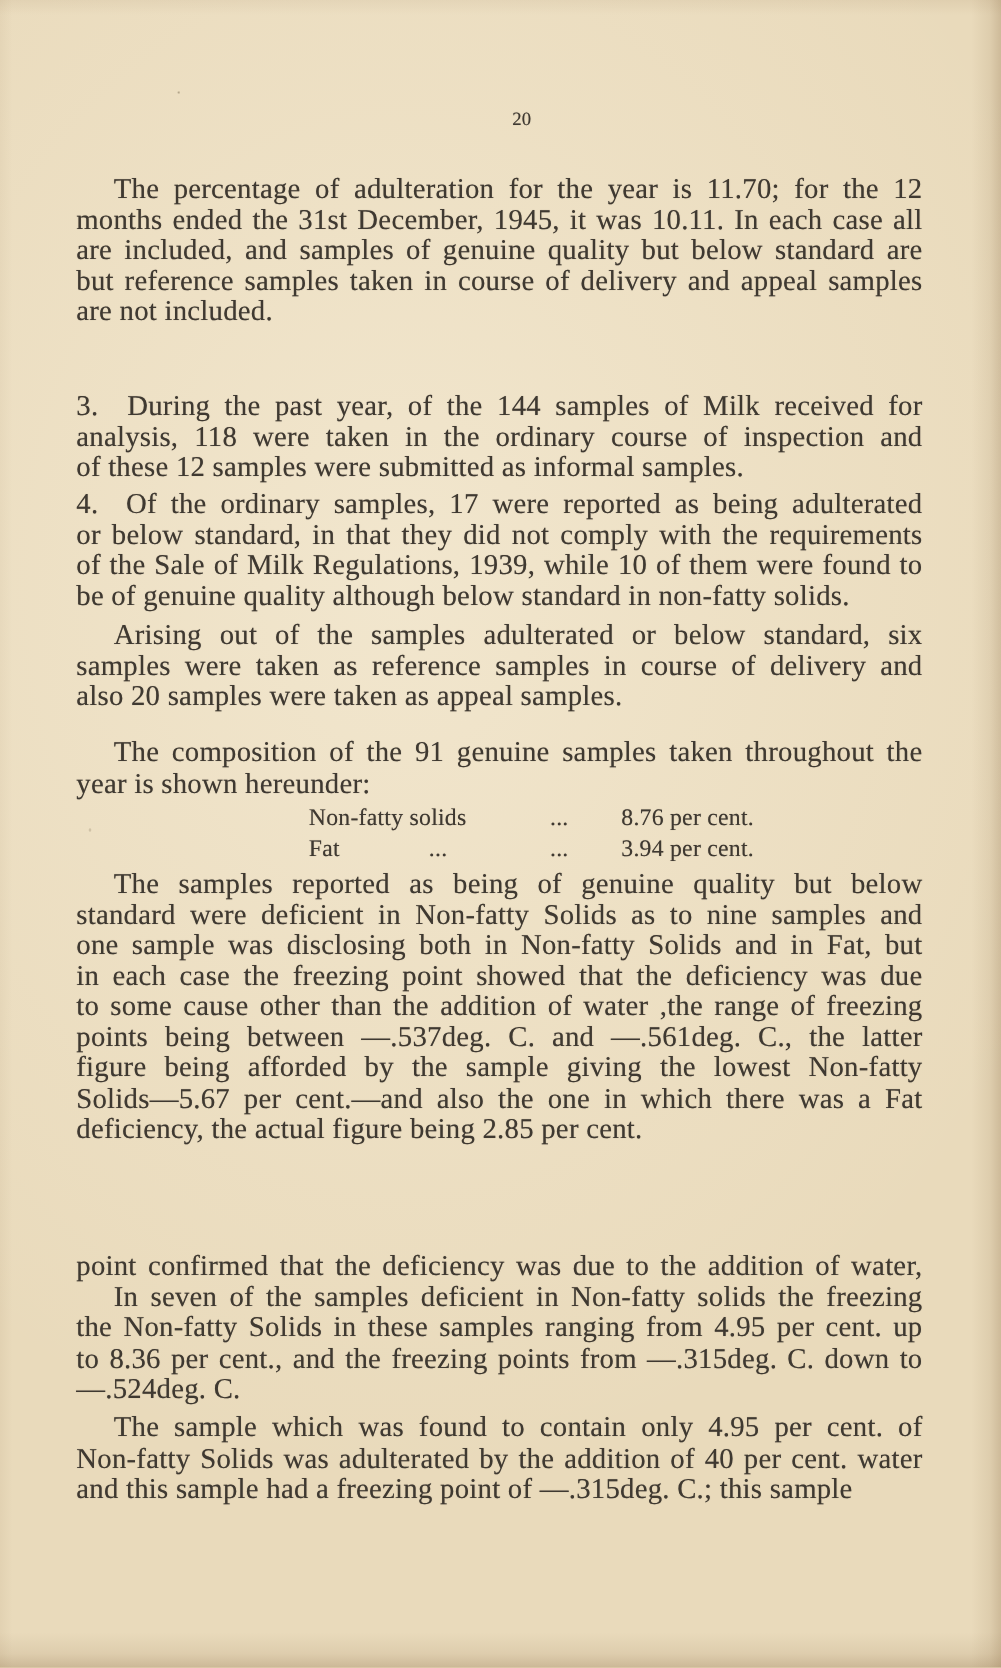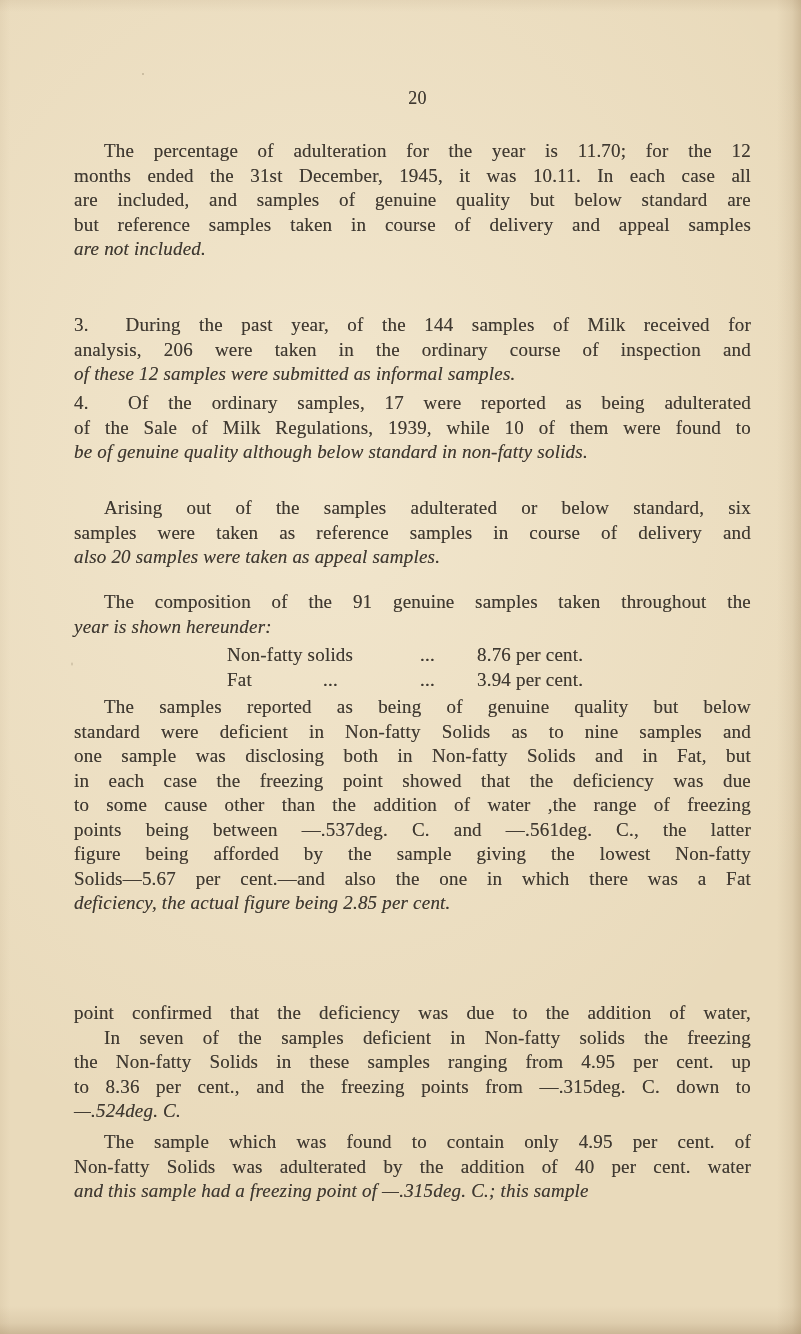--- a/index.html
+++ b/index.html
@@ -14,35 +14,35 @@
       linear-gradient(to left, rgba(141,111,73,0.30) 0px, rgba(141,111,73,0.12) 9px, rgba(141,111,73,0) 24px),
       linear-gradient(to top, rgba(141,111,73,0.32) 0px, rgba(141,111,73,0.12) 11px, rgba(141,111,73,0) 28px),
       linear-gradient(to bottom, rgba(141,111,73,0.10) 0px, rgba(141,111,73,0) 12px),
       linear-gradient(to right, rgba(141,111,73,0.08) 0px, rgba(141,111,73,0) 10px),
       #e9dabb;
     text-shadow: 0 0 0.6px rgba(63,57,49,0.55);
     letter-spacing: 0.2px;
   }
   .pageno {
     position:absolute; top:88px; left:79px; width:677px;
-    text-align:center; font-size:18px;
+    text-align:center; font-size:15px;
   }
   .par {
-    position:absolute; left:74px; width:677px;
-    font-size:19px; line-height:24.5px;
+    position:absolute; left:61px; width:677px;
+    font-size:23px; line-height:24.5px;
   }
   .ln { text-align:justify; text-align-last:justify; }
-  .ln.end { text-align-last:left;font-style:italic; }
+  .ln.end { text-align-last:left; }
   .ln.ind { text-indent:30px; }
   .ctable {
     position:absolute; left:79px; width:677px;
     font-size:19px; line-height:24.5px;
   }
   .trow { position:relative; height:24.5px; }
-  .tc { position:absolute; top:0; white-space:nowrap; }
+  .tc { position:absolute; top:0; white-space:nowrap;margin-left:20px; }
   .c0 { left:148px; }
   .c1 { left:244px; }
   .c2 { left:341px; }
   .c3 { left:398px; }
 </style>
 </head>
 <body>
 
 <div class="page">
 
@@ -51,26 +51,27 @@
   <div class="par" style="top:139px">
     <div class="ln ind">The percentage of adulteration for the year is 11.70; for the 12</div>
     <div class="ln">months ended the 31st December, 1945, it was 10.11.  In each case all</div>
     <div class="ln">are included, and samples of genuine quality but below standard are</div>
     <div class="ln">but reference samples taken in course of delivery and appeal samples</div>
     <div class="ln end">are not included.</div>
   </div>
 
   <div class="par" style="top:313px">
     <div class="ln">3.&nbsp;&nbsp;During the past year, of the 144 samples of Milk received for</div>
-    <div class="ln">analysis, 206 were taken in the ordinary course of inspection and</div>
+    <div class="ln">analysis, 118 were taken in the ordinary course of inspection and</div>
     <div class="ln end">of these 12 samples were submitted as informal samples.</div>
   </div>
 
   <div class="par" style="top:391px">
     <div class="ln">4.&nbsp;&nbsp;Of the ordinary samples, 17 were reported as being adulterated</div>
+    <div class="ln">or below standard, in that they did not comply with the requirements</div>
     <div class="ln">of the Sale of Milk Regulations, 1939, while 10 of them were found to</div>
     <div class="ln end">be of genuine quality although below standard in non-fatty solids.</div>
   </div>
 
   <div class="par" style="top:496px">
     <div class="ln ind">Arising out of the samples adulterated or below standard, six</div>
     <div class="ln">samples were taken as reference samples in course of delivery and</div>
     <div class="ln end">also 20 samples were taken as appeal samples.</div>
   </div>
 

